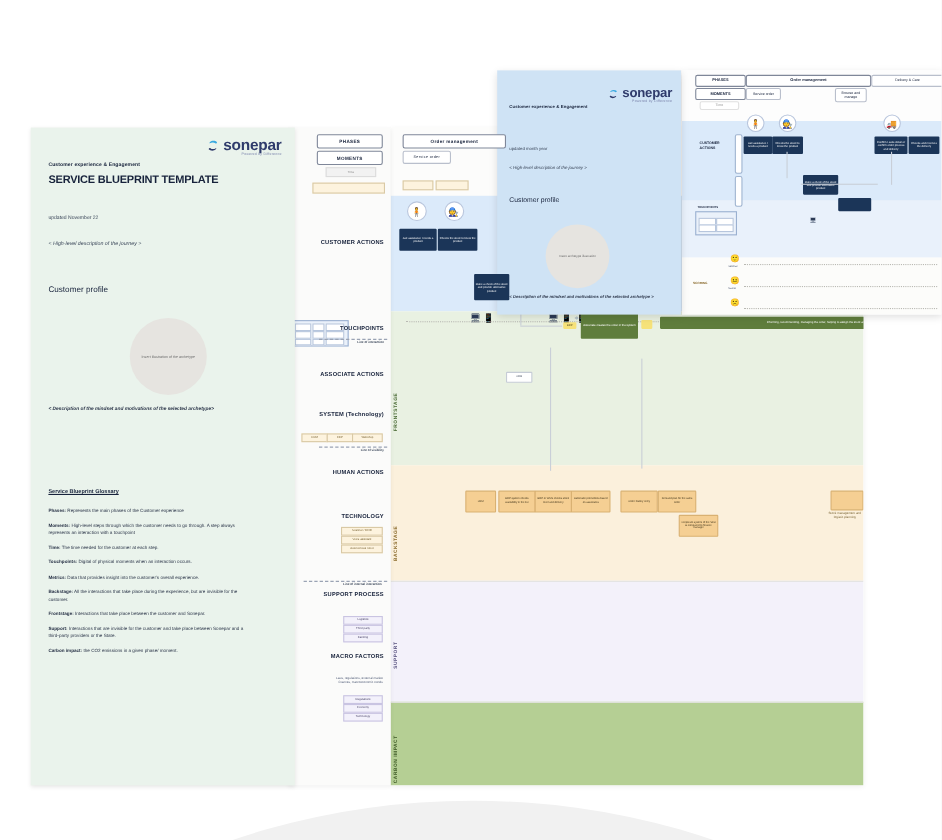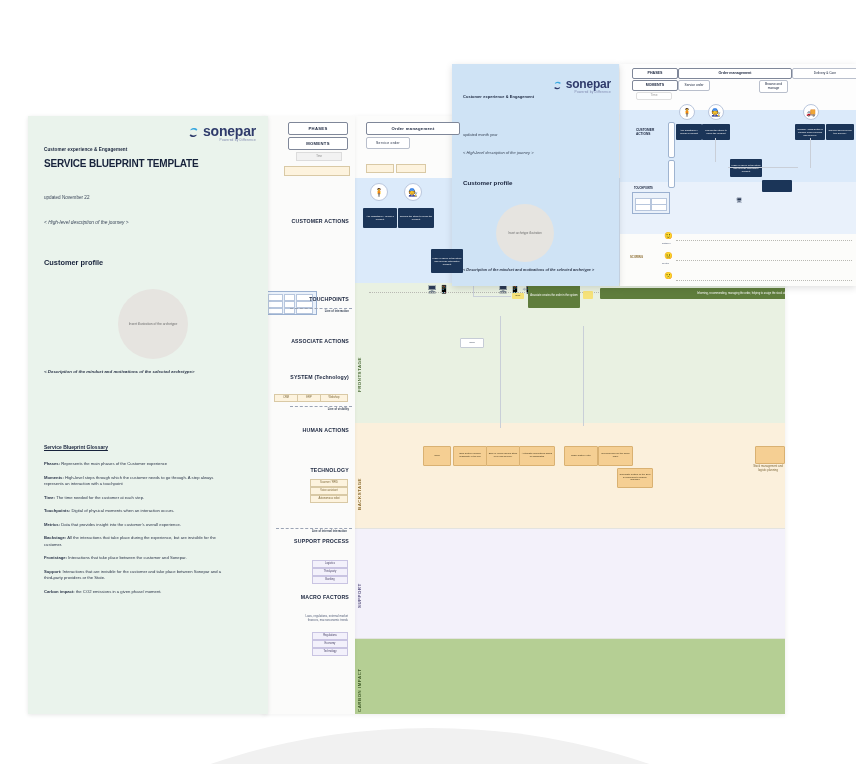--- a/index.html
+++ b/index.html
@@ -30,21 +30,21 @@
   .logo .wordblock{display:flex;flex-direction:column;line-height:1;}
   .logo .word{font-size:14px;font-weight:700;color:#2f3b6b;letter-spacing:-.2px;}
   .logo .tag{font-size:3.2px;color:#7d86ad;letter-spacing:.2px;margin-top:1px;text-align:right;}
   .logo.small .word{font-size:12px;}
   .logo.small .mark{width:11px;height:11px;}
 
   .eyebrow{font-size:4.6px;font-weight:700;letter-spacing:.1px;color:#17223b;}
   .bigtitle{font-size:10px;font-weight:700;line-height:1.18;letter-spacing:-.2px;color:#17223b;}
   .updated{font-size:4.6px;color:#3a4659;}
   .descline{font-size:4.8px;font-style:italic;color:#3a4659;}
-  .sectitle{font-size:7.4px;font-weight:700;color:#17223b;}
+  .sectitle{font-size:7.4px;font-weight:400;color:#17223b;}
   .avatar-circle{border-radius:50%;background:#e6e4e0;display:flex;align-items:center;justify-content:center;text-align:center;}
   .avatar-circle span{font-size:3.3px;color:#6b6b6b;}
   .caption-it{font-size:4.4px;font-style:italic;font-weight:700;color:#2a3448;line-height:1.5;}
 
   .glossary-title{font-size:5px;font-weight:700;text-decoration:underline;color:#17223b;}
   .gloss-item{font-size:4.2px;line-height:1.55;color:#2a3448;}
   .gloss-item b{font-weight:700;}
 
   
   .rowlabels{

